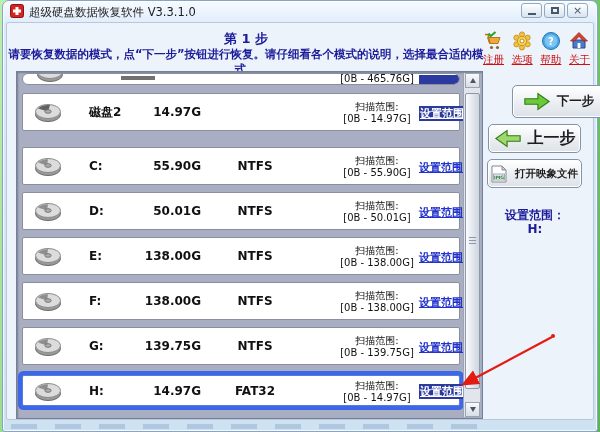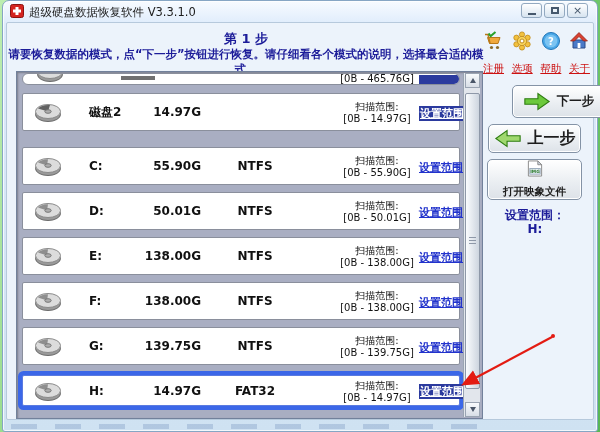--- a/index.html
+++ b/index.html
@@ -23,21 +23,21 @@
   
   .client-bg{position:absolute;left:3px;right:3px;top:21px;height:398px;background:#ecf3fb;
              border:1px solid #b6c9dc;border-radius:2px;box-sizing:border-box;}
   .step-title{position:absolute;top:29px;left:10px;width:466px;text-align:center;
               font-size:13px;font-weight:bold;color:#1c1c99;}
   .instr{position:absolute;top:46px;left:4px;width:478px;text-align:center;
          font-size:11.5px;font-weight:bold;color:#1c1c99;}
   
   .toolbar{position:absolute;top:30px;left:477px;width:113px;display:flex;justify-content:space-between;}
   .tool{width:27px;display:flex;flex-direction:column;align-items:center;cursor:pointer;}
-  .tlabel{font-size:10.5px;color:#cc1111;text-decoration:underline;margin-top:11px;white-space:nowrap;text-align:right;}
+  .tlabel{font-size:10.5px;color:#cc1111;text-decoration:underline;margin-top:2px;white-space:nowrap;text-align:right;}
   
   .panel{position:absolute;left:13px;top:70px;width:467px;height:348px;background:#a9aec2;
          border:1px solid #72819b;box-sizing:border-box;box-shadow:inset 1px 1px 2px rgba(0,0,0,.28);}
   .row{position:absolute;left:5px;width:438px;height:38px;background:#fff;border:1px solid #8a8f9c;
        border-radius:2px;box-sizing:border-box;cursor:pointer;}
   .row .disk-icon{position:absolute;left:10px;top:7px;}
   .r-name{position:absolute;left:66px;top:0;height:100%;display:flex;align-items:center;
           font-size:12px;font-weight:bold;color:#111;}
   .r-size{position:absolute;left:96px;width:82px;top:0;height:100%;display:flex;align-items:center;
           justify-content:flex-end;font-size:12px;font-weight:bold;color:#111;}
@@ -74,21 +74,21 @@
           border-radius:2px;box-sizing:border-box;}
   .sgrip{position:absolute;left:3px;top:50%;margin-top:-4px;width:7px;height:8px;
          background:repeating-linear-gradient(180deg,#8e98a8 0 1px,rgba(0,0,0,0) 1px 3px);}
   
   .btn{position:absolute;left:485px;width:93px;border:1px solid #8493a6;border-radius:5px;
        background:linear-gradient(#ffffff,#e9edf1 60%,#dde2e8);box-shadow:inset 0 0 0 1px #fff;
        display:flex;align-items:center;justify-content:center;gap:6px;cursor:pointer;
        box-sizing:border-box;font-weight:bold;color:#1d1d1d;}
   .btn-next{top:84px;height:33px;font-size:12.5px;margin-left:24px;}
   .btn-back{top:123px;height:29px;font-size:16px;}
-  .btn-open{top:158px;height:41px;left:484px;width:95px;font-size:10.5px;gap:8px;flex-direction:column;}
+  .btn-open{top:158px;height:29px;left:484px;width:95px;font-size:10.5px;gap:8px;}
   .sel-info-label{position:absolute;left:482px;top:206px;width:100px;text-align:center;
                   font-size:12px;font-weight:bold;color:#1c1c99;}
   .sel-info-value{position:absolute;left:482px;top:221px;width:100px;text-align:center;
                   font-size:12px;font-weight:bold;color:#1c1c99;}
   
   .annot{position:absolute;left:0;top:0;pointer-events:none;z-index:50;}
   .cutoff{position:absolute;left:8px;top:423px;width:470px;height:5px;opacity:.7;
           background:repeating-linear-gradient(90deg,rgba(110,140,185,.45) 0 26px,rgba(110,140,185,0) 26px 44px);}
 </style>
 </head>

